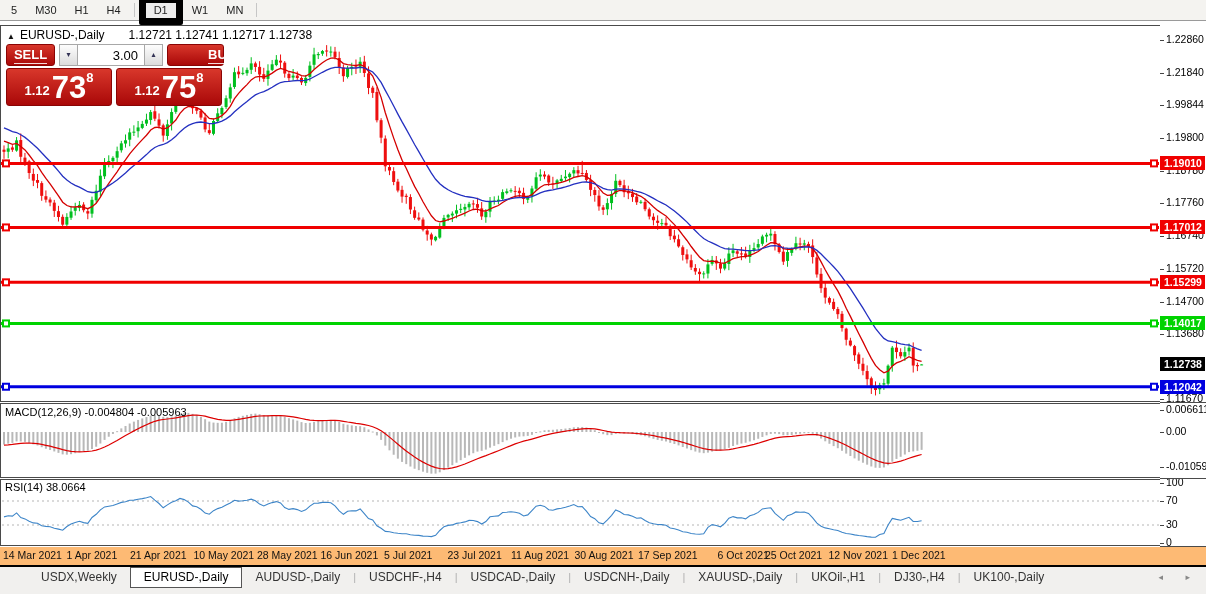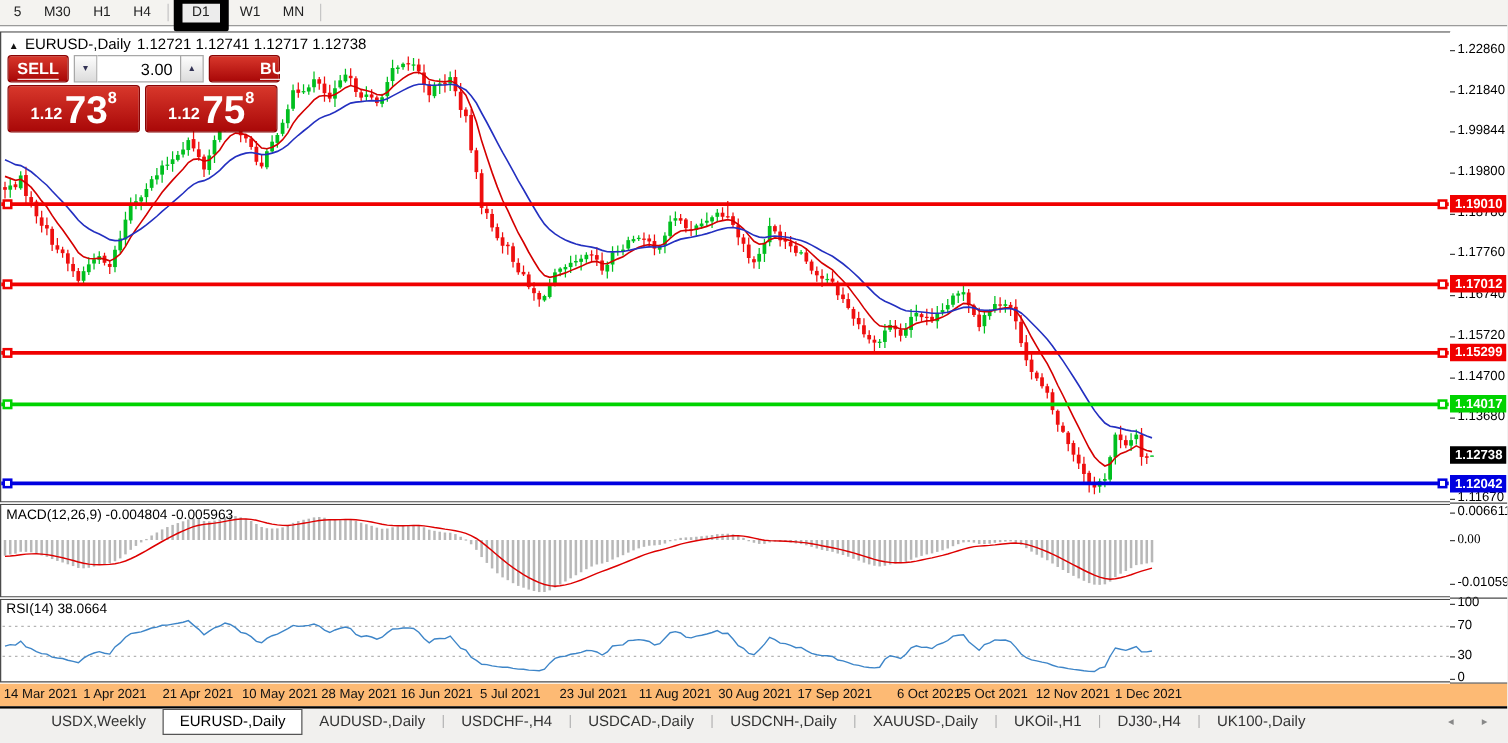--- a/index.html
+++ b/index.html
@@ -9,21 +9,21 @@
   .toolbar{position:absolute;left:0;top:0;width:1206px;height:21px;background:#f4f3f0;
            border-bottom:1px solid #9a9a9a;display:flex;align-items:center;padding-left:2px;box-sizing:border-box;}
   .tf-btn{font-size:11px;color:#222;padding:2px 8px;border:1px solid transparent;line-height:1;cursor:default;}
   .tf-btn.active{border:7px solid #000000;background:#ececec;border-radius:2px;}
   .tf-sep{width:1px;height:14px;background:#c6c6c6;margin:0 4px;}
   
   svg{position:absolute;display:block;}
   
   .chart-title{position:absolute;left:7px;top:28px;font-size:12px;color:#000;z-index:5;white-space:nowrap;}
   .chart-title .tri{font-size:8px;margin-right:5px;color:#111;}
-  .chart-title .ohlc{margin-left:5px;}
+  .chart-title .ohlc{margin-left:24px;}
   
   .trade{position:absolute;left:6px;top:44px;width:218px;z-index:6;}
   .trade .row1{display:flex;height:22px;}
   .redgrad{background:linear-gradient(#d8372b,#a90808);border:1px solid #8a0404;border-radius:3px;color:#fff;}
   .btn-sell,.btn-buy{width:49px;font-size:13px;font-weight:bold;text-align:center;line-height:20px;cursor:default;padding:0;}
   .btn-buy{width:57px;padding-left:40px;}
   .btn-sell span,.btn-buy span{border-bottom:1px solid rgba(255,255,255,.85);padding-bottom:1px;}
   .volgrp{display:flex;width:104px;margin:0 4px;height:22px;box-sizing:border-box;}
   .spinbtn{width:19px;background:linear-gradient(#fdfdfd,#dcdcdc);border:1px solid #a8a8a8;font-size:8px;color:#335;
            padding:0;line-height:1;cursor:default;}
@@ -819,21 +819,21 @@
       <div class="axis-label" style="top: 236.846px;">1.15720</div>
       <div class="axis-tick-dash" style="top: 276.538px;"></div>
       <div class="axis-label" style="top: 269.538px;">1.14700</div>
       <div class="axis-tick-dash" style="top: 309.231px;"></div>
       <div class="axis-label" style="top: 302.231px;">1.13680</div>
       <div class="axis-tick-dash" style="top: 373.654px;"></div>
       <div class="axis-label" style="top: 366.654px;">1.11670</div>
       <div class="axis-tick-dash" style="top: 385.184px;"></div>
       <div class="axis-label" style="top: 378.184px;">0.006611</div>
       <div class="axis-tick-dash" style="top: 407px;"></div>
-      <div class="axis-label" style="top: 400px; font-family: Liberation Serif, serif;">0.00</div>
+      <div class="axis-label" style="top: 400px;">0.00</div>
       <div class="axis-tick-dash" style="top: 441.973px;"></div>
       <div class="axis-label" style="top: 434.973px;">-0.010598</div>
       <div class="axis-tick-dash" style="top: 458px;"></div>
       <div class="axis-label" style="top: 451px;">100</div>
       <div class="axis-tick-dash" style="top: 476px;"></div>
       <div class="axis-label" style="top: 469px;">70</div>
       <div class="axis-tick-dash" style="top: 500px;"></div>
       <div class="axis-label" style="top: 493px;">30</div>
       <div class="axis-tick-dash" style="top: 518px;"></div>
       <div class="axis-label" style="top: 511px;">0</div>

